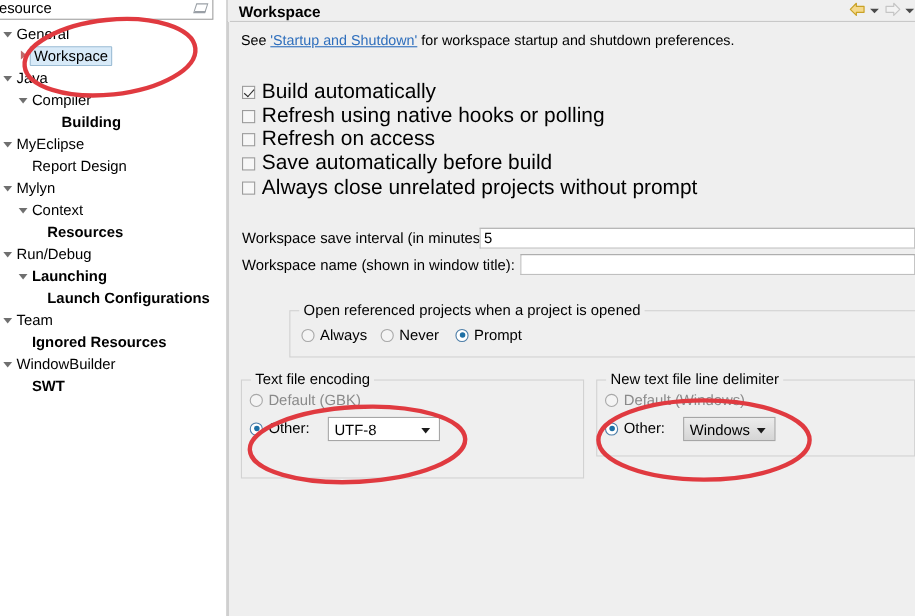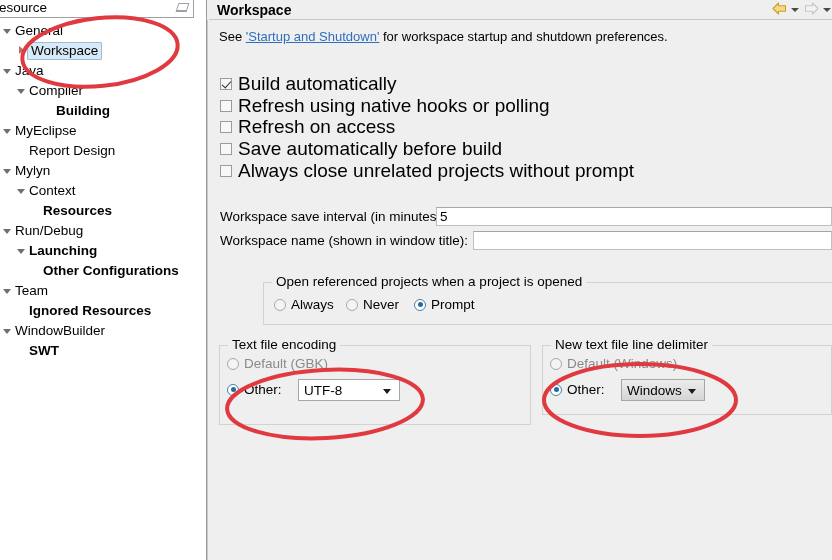--- a/index.html
+++ b/index.html
@@ -395,21 +395,21 @@
         <div class="tree-item" style="padding-left: 2px;">
           <span class="twisty expanded"></span>
           <span class="tree-label">Run/Debug</span>
         </div>
         <div class="tree-item bold" style="padding-left: 16px;">
           <span class="twisty expanded"></span>
           <span class="tree-label">Launching</span>
         </div>
         <div class="tree-item bold" style="padding-left: 30px;">
           <span class="twisty "></span>
-          <span class="tree-label">Other Configurations</span>
+          <span class="tree-label">Launch Configurations</span>
         </div>
         <div class="tree-item" style="padding-left: 2px;">
           <span class="twisty expanded"></span>
           <span class="tree-label">Team</span>
         </div>
         <div class="tree-item bold" style="padding-left: 16px;">
           <span class="twisty "></span>
           <span class="tree-label">Ignored Resources</span>
         </div>
         <div class="tree-item" style="padding-left: 2px;">
@@ -493,21 +493,21 @@
         <div class="radio-row" style="left:82px; top:14px;">
           <span class="radio"></span>
           <span class="radio-label">Never</span>
         </div>
         <div class="radio-row" style="left:150px; top:14px;">
           <span class="radio on"></span>
           <span class="radio-label">Prompt</span>
         </div>
       </div>
 
-      <div class="groupbox" style="left:11px; top:325px; width:312px; height:80px;">
+      <div class="groupbox" style="left:11px; top:325px; width:312px; height:90px;">
         <span class="group-title">Text file encoding</span>
         <div class="radio-row" style="left:7px; top:10px;">
           <span class="radio"></span>
           <span class="radio-label dim">Default (GBK)</span>
         </div>
         <div class="radio-row" style="left:7px; top:36px;">
           <span class="radio on"></span>
           <span class="radio-label">Other:</span>
         </div>
         <div class="combo white" style="position:absolute; left:78px; top:33px; width:102px;">

